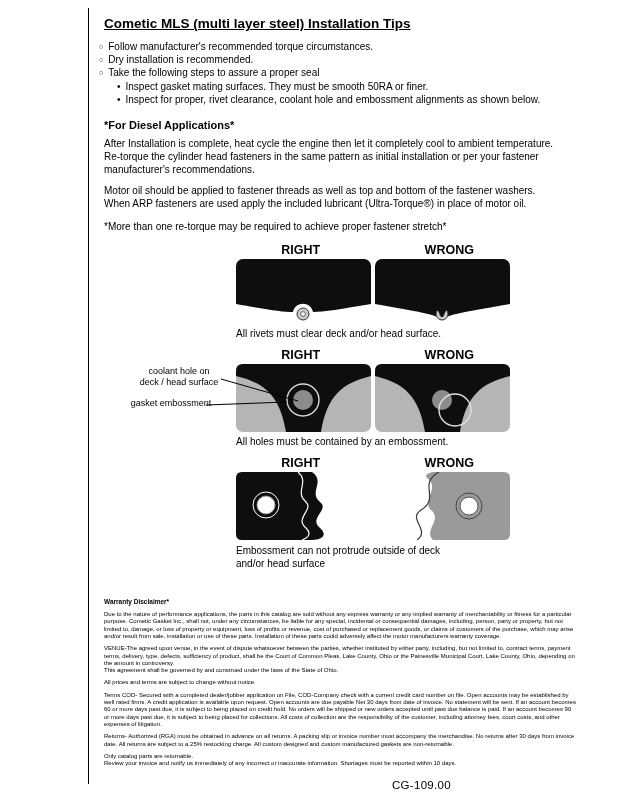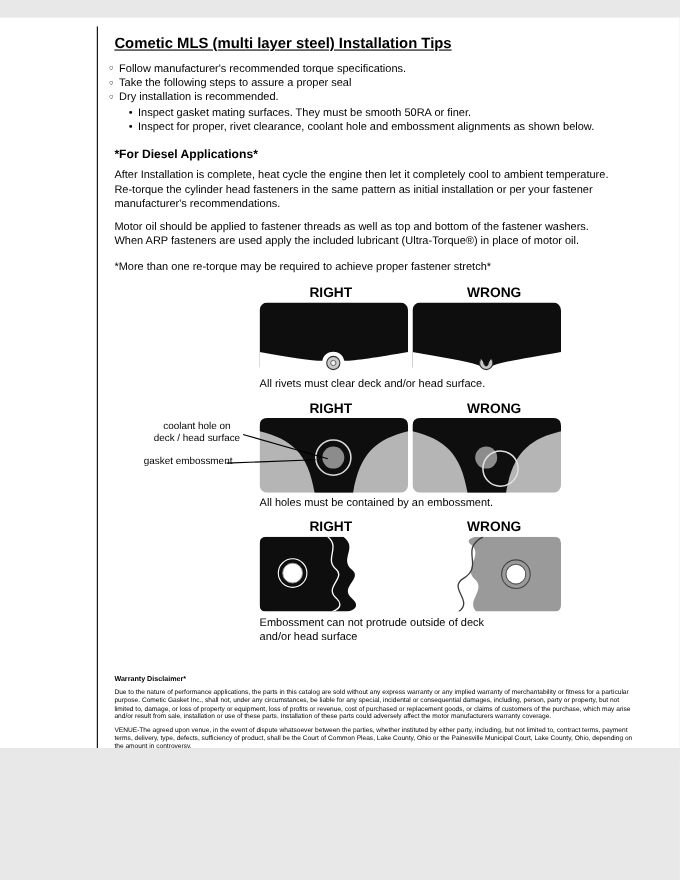--- a/index.html
+++ b/index.html
@@ -1,18 +1,18 @@
 <!DOCTYPE html>
 <html><head>
 <meta charset="utf-8">
 <style>
   * { box-sizing: border-box; }
   html,body { margin:0; padding:0; background:#e8e8e8; }
   .page {
-    position:relative; width:618px; height:664px; margin:16px auto;
+    position:relative; width:618px; height:800px; margin:0 auto;
     background:#ffffff; font-family:"Liberation Sans", sans-serif; color:#000;
     overflow:hidden;
   }
   .left-rule { position:absolute; left:88px; top:8px; width:1px; height:776px; background:#000; }
   .content { position:absolute; left:104px; top:16px; width:478px; }
 
   .title { font-size:13.5px; font-weight:bold; text-decoration:underline; margin:0 0 9px 0; }
 
   .bullets { margin-left:-5px; }
   .bullet { display:flex; align-items:flex-start; font-size:10px; line-height:1.32; }
@@ -50,27 +50,27 @@
 
 <div class="page">
   <div class="left-rule"></div>
 
   <div class="content">
 
     <h1 class="title">Cometic MLS (multi layer steel) Installation Tips</h1>
 
     <div class="bullets">
       <div class="bullet">
-        <span>Follow manufacturer's recommended torque specifications.</span>
+        <span>Follow manufacturer's recommended torque circumstances.</span>
+      </div>
+      <div class="bullet">
+        <span>Dry installation is recommended.</span>
       </div>
       <div class="bullet">
         <span>Take the following steps to assure a proper seal</span>
-      </div>
-      <div class="bullet">
-        <span>Dry installation is recommended.</span>
       </div>
       <div class="bullet sub">
         <span>Inspect gasket mating surfaces.  They must be smooth 50RA or finer.</span>
       </div>
       <div class="bullet sub">
         <span>Inspect for proper, rivet clearance, coolant hole and embossment alignments as shown below.</span>
       </div>
     </div>
 
     <h2 class="diesel-h">*For Diesel Applications*</h2>

